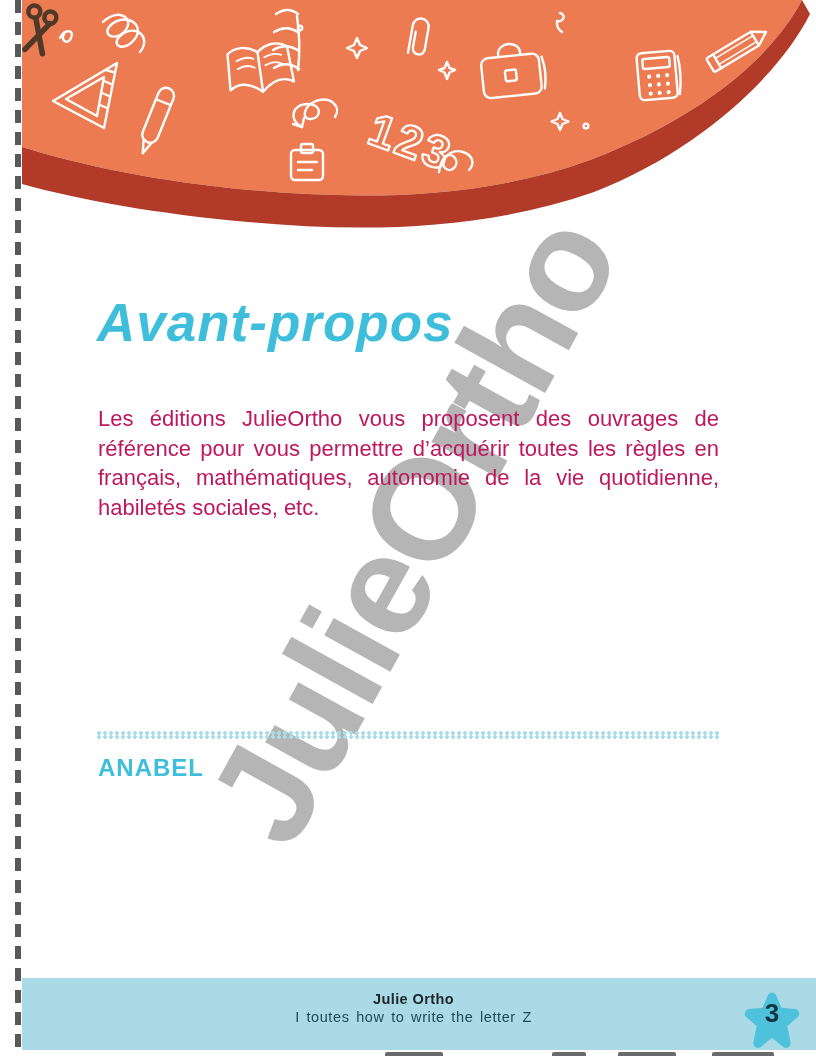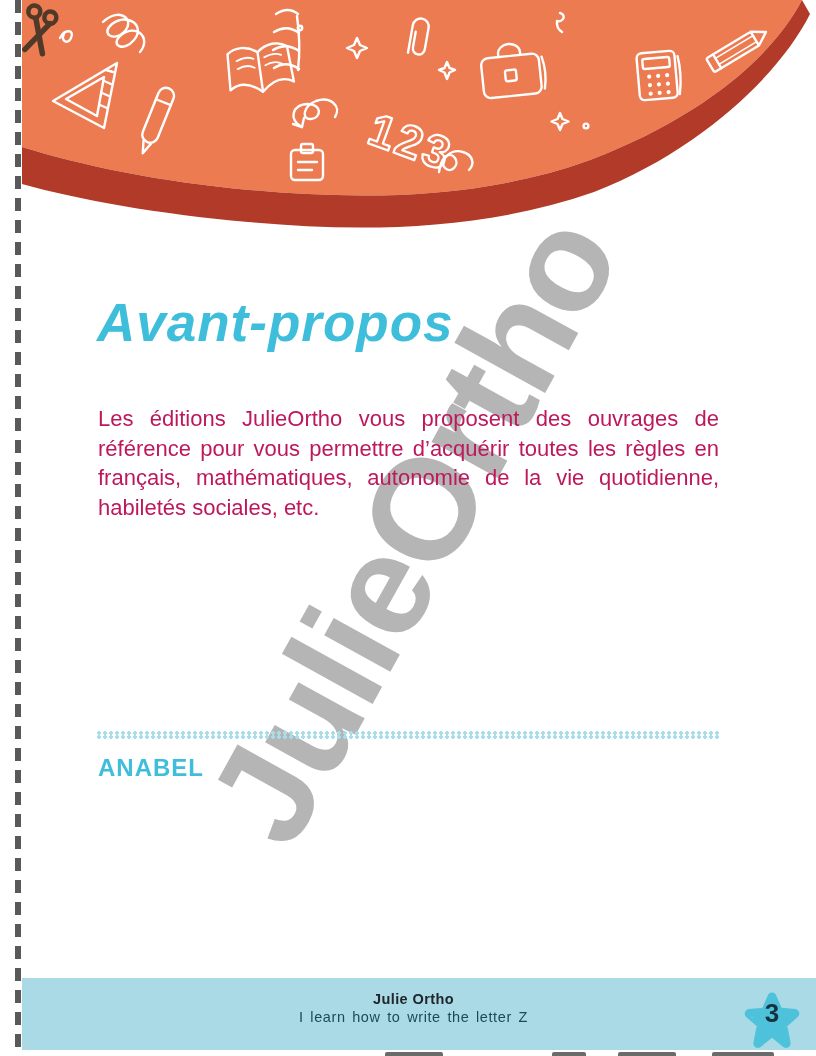--- a/index.html
+++ b/index.html
@@ -191,21 +191,21 @@
   <div class="page-title">Avant-propos</div>
   <div class="para para-1">Les éditions JulieOrtho vous proposent des ouvrages de référence pour vous permettre d’acquérir toutes les règles en français, mathématiques, autonomie de la vie quotidienne, habiletés sociales, etc.</div>
 
   <div class="dotted-sep"></div>
   <div class="name-heading">ANABEL</div>
 </div>
 
 <div class="footer-bar">
   <div class="footer-text">
     <span class="footer-author">Julie Ortho</span>
-    <span class="footer-booktitle">I learn how to write the letter Z</span>
+    <span class="footer-booktitle">I toutes how to write the letter Z</span>
   </div>
   <div class="star-wrap">
     <svg width="58" height="62" viewBox="0 0 58 62">
       <path d="M29,8 L35.5,23.1 L51.8,24.6 L39.5,35.4 L43.1,54.4 L29,43 L14.9,54.4 L18.5,35.4 L6.2,24.6 L22.5,23.1 Z" fill="#4fc2db" stroke="#4fc2db" stroke-width="9" stroke-linejoin="round"></path>
     </svg>
     <span class="page-num">3</span>
   </div>
 </div>
 
 <div>

